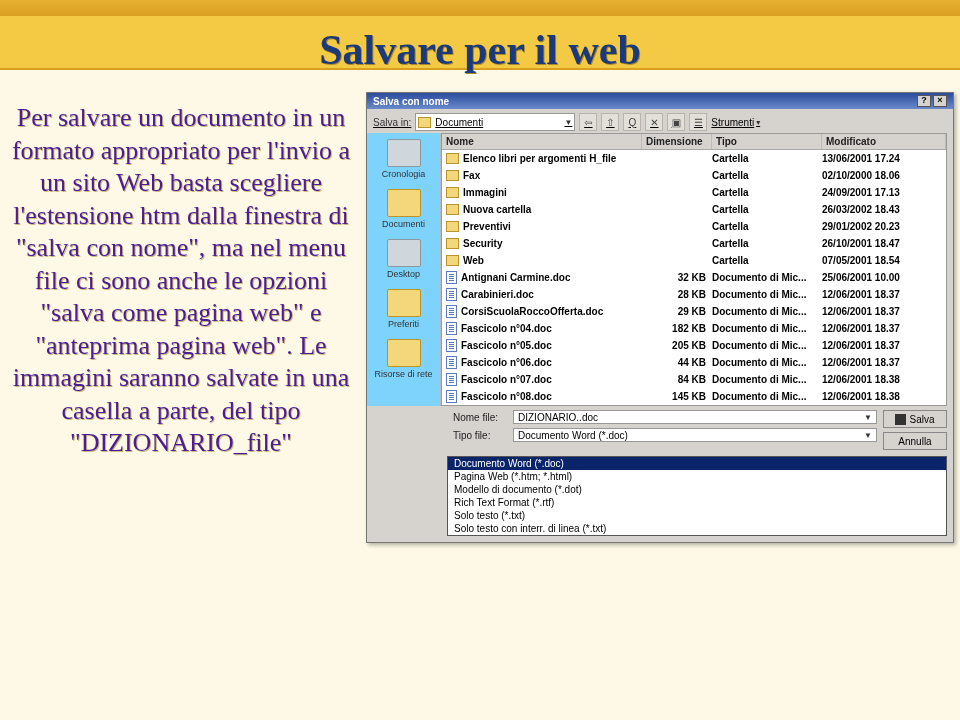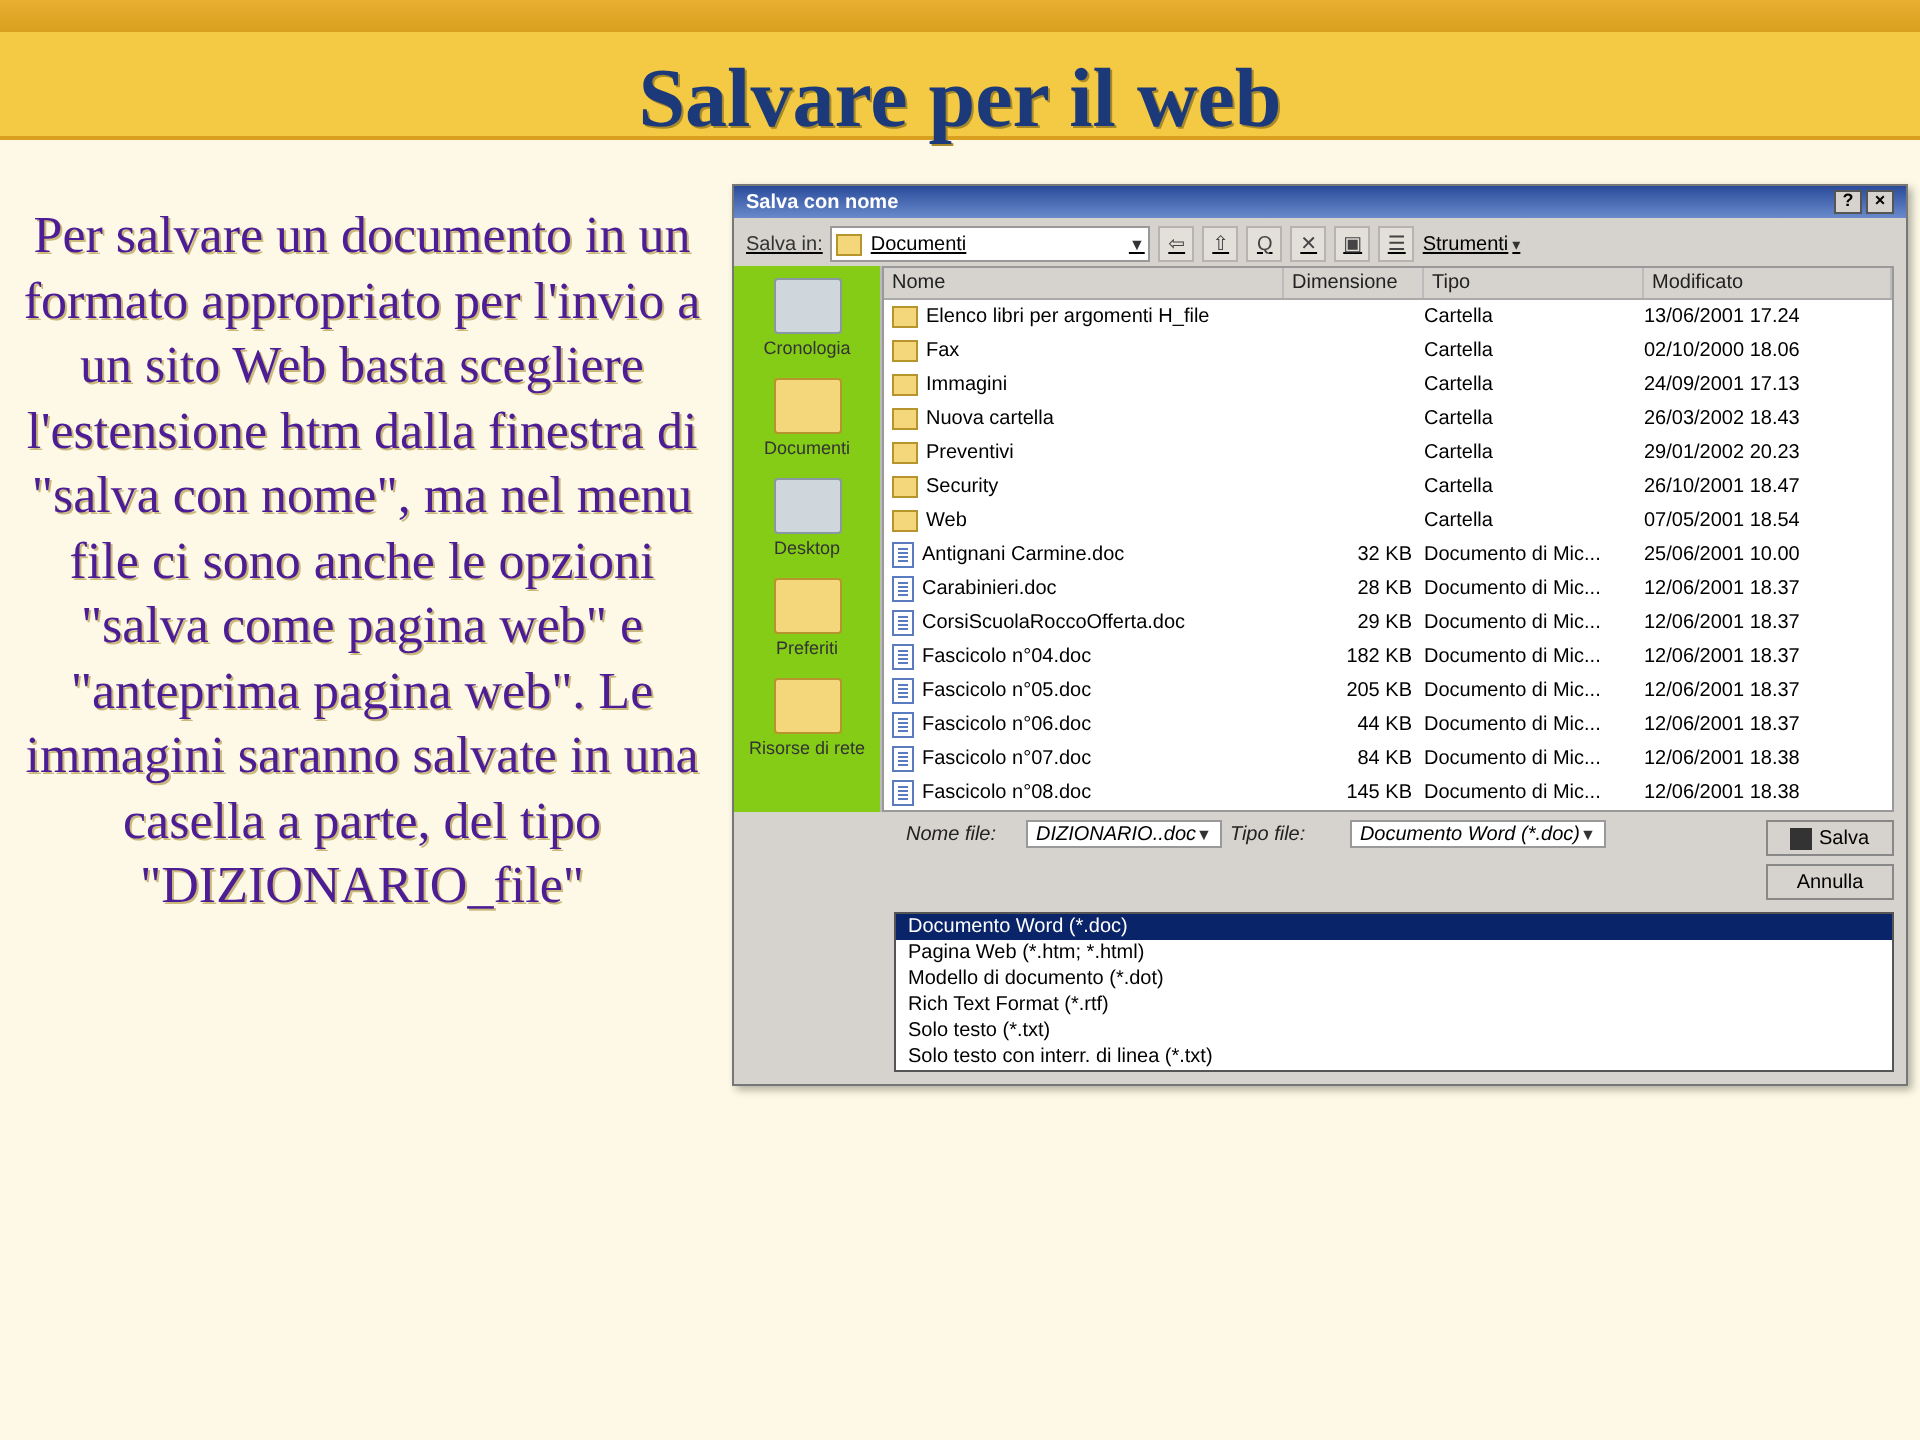--- a/index.html
+++ b/index.html
@@ -59,48 +59,48 @@
     height:18px; padding:0 2px; gap:4px;
   }
   .combo.salvain { flex:0 0 160px; }
   .tbtn {
     width:18px; height:18px; border:1px solid #b8b4ad;
     display:inline-flex; align-items:center; justify-content:center;
     background:#e3e0da; font-size:10px; color:#444;
   }
   .dlg-body { display:flex; }
   .places {
-    width:74px; background:#84cc16; border-right:1px solid #bbb;
+    width:74px; background:#7dd3fc; border-right:1px solid #bbb;
     display:flex; flex-direction:column; align-items:center; padding:6px 2px; gap:10px;
   }
   .place { text-align:center; font-size:9px; color:#333; width:100%; }
   .ficon {
     width:34px; height:28px; margin:0 auto 2px;
     background:#f3d77a; border:1px solid #b8952c; border-radius:2px;
     position:relative;
   }
   .ficon.gray { background:#cfd7dc; border-color:#8a98a2; }
-  .filepane { flex:1; background:#fff; border:1px solid #999; margin:0 6px 0 0; }
+  .filepane { flex:1; background:#fff; border:1px solid #999; margin:0 6px 0 0;font-weight:bold; }
   .fhead {
     display:flex; background:#d6d3ce; border-bottom:1px solid #aaa;
     font-size:10px; color:#222;
   }
   .fhead > div { padding:2px 4px; border-right:1px solid #bbb; }
   .col-n { flex:0 0 200px; } .col-d { flex:0 0 70px; } .col-t { flex:0 0 110px; } .col-m { flex:1; }
   .flist { }
   .frow { display:flex; font-size:10px; padding:0 0; height:17px; align-items:center; }
   .frow .col-n { display:flex; align-items:center; gap:4px; flex:0 0 200px; padding-left:4px; white-space:nowrap; overflow:hidden; }
   .frow .col-d { flex:0 0 70px; text-align:right; padding-right:6px; }
   .frow .col-t { flex:0 0 110px; white-space:nowrap; overflow:hidden; }
   .frow .col-m { flex:1; white-space:nowrap; padding-right:4px; }
   .ic-folder { width:13px; height:11px; background:#f3d77a; border:1px solid #b8952c; display:inline-block; }
   .ic-doc { width:11px; height:13px; background:#fff; border:1px solid #5a7bc0; display:inline-block; position:relative; }
   .ic-doc::before { content:""; position:absolute; left:2px; top:2px; right:2px; height:1px; background:#5a7bc0; box-shadow:0 2px 0 #5a7bc0,0 4px 0 #5a7bc0,0 6px 0 #5a7bc0; }
   .bottom { display:flex; padding:4px 6px 6px 6px; gap:6px; align-items:flex-start; }
-  .bottom-left { flex:1; display:flex; flex-direction:row; gap:4px;font-style:italic; }
+  .bottom-left { flex:1; display:flex; flex-direction:column; gap:4px; }
   .fieldrow { display:flex; align-items:center; gap:6px; }
   .fieldrow .flbl { flex:0 0 54px; color:#222; }
   .fld {
     flex:1; background:#fff; border:1px solid #999; height:14px;
     display:flex; align-items:center; padding:0 4px; justify-content:space-between;
   }
   .btncol { display:flex; flex-direction:column; gap:4px; width:64px; }
   .winbtn {
     height:18px; background:#d6d3ce; border:1px solid #888;
     display:flex; align-items:center; justify-content:center; gap:3px;

